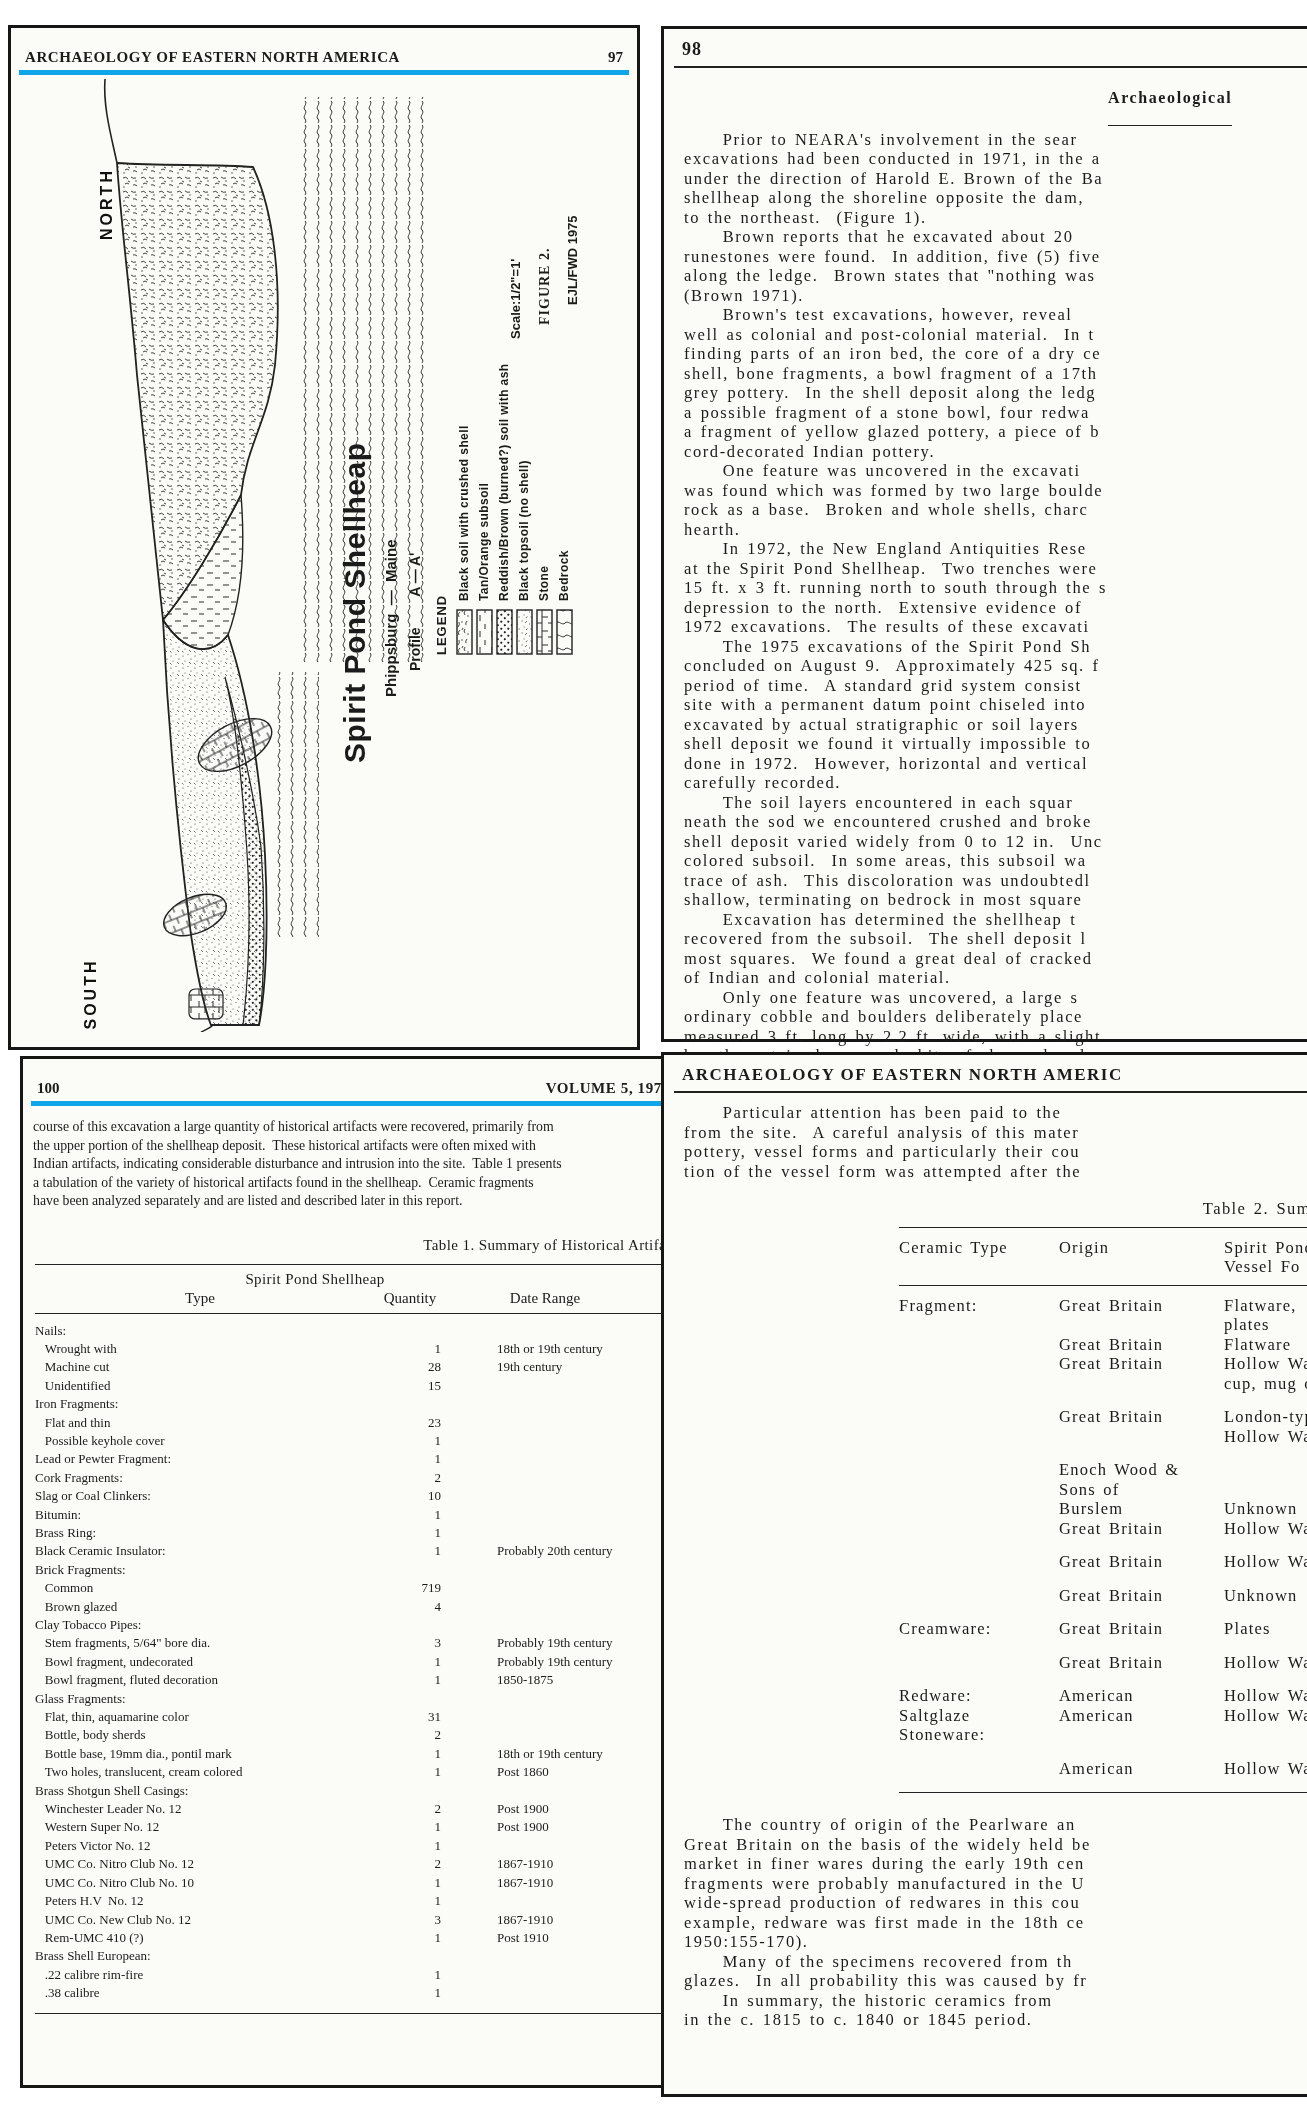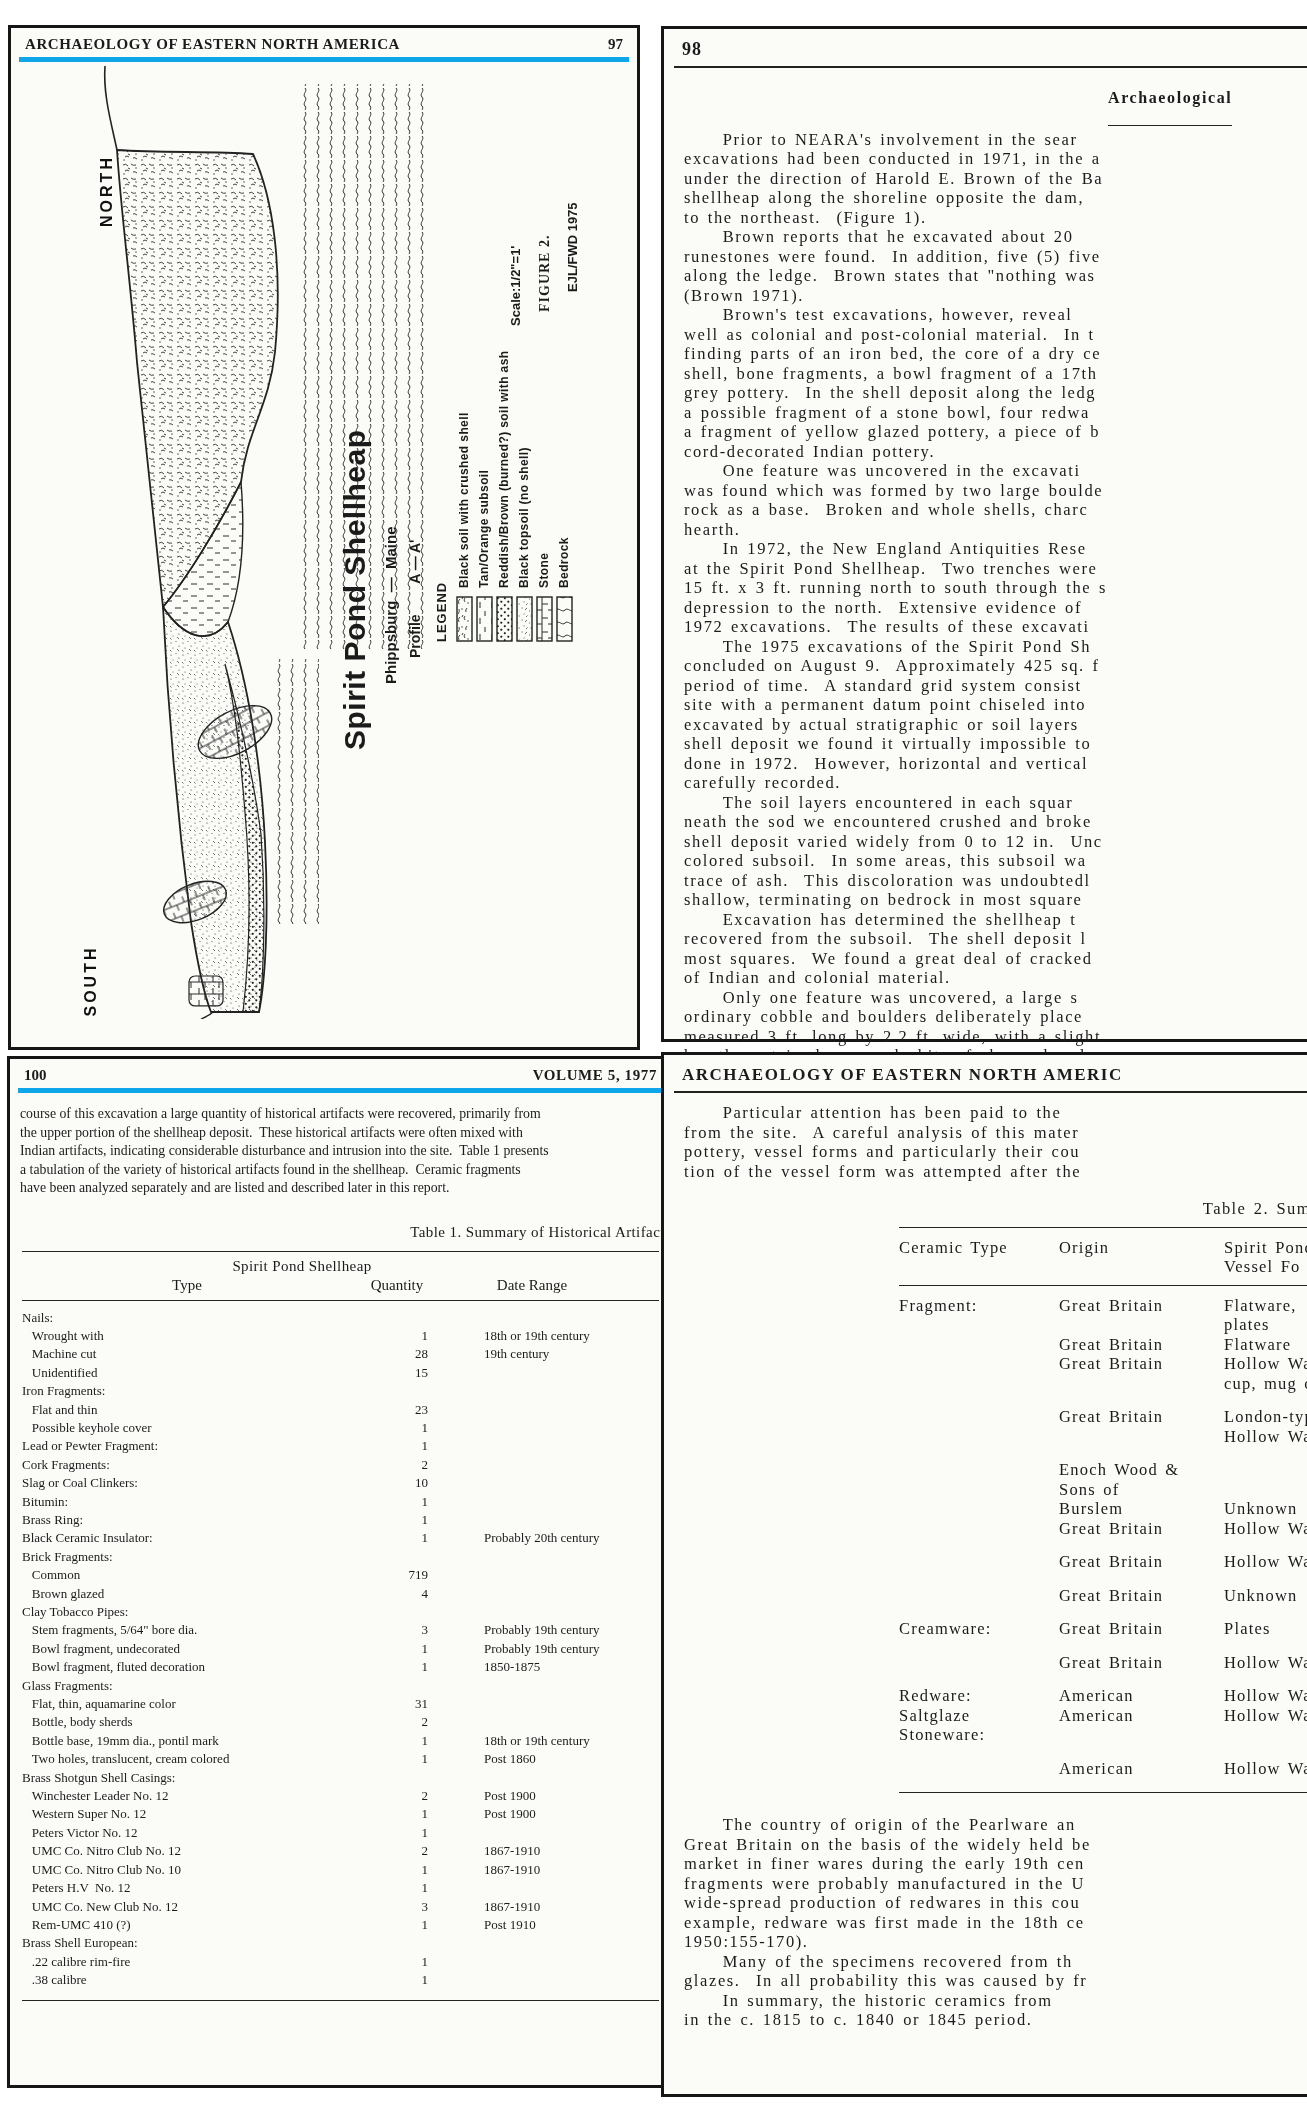--- a/index.html
+++ b/index.html
@@ -3,28 +3,28 @@
 <meta charset="utf-8">
 <style>
   html,body{margin:0;padding:0;}
   body{
     width:1307px;height:2109px;position:relative;overflow:hidden;
     background:#ffffff;font-family:"Liberation Serif", serif;color:#1b1b1b;
   }
   .page{position:absolute;background:#fbfbf8;border:3px solid #161616;box-sizing:border-box;}
   #page97{left:8px;top:25px;width:632px;height:1025px;}
   #page98{left:661px;top:26px;width:1160px;height:1016px;}
-  #page100{left:7px;top:1056px;width:667px;height:1032px;}
+  #page100{left:20px;top:1056px;width:667px;height:1032px;}
   #pageBR{left:661px;top:1052px;width:1160px;height:1045px;}
 
   
   .runhead{display:flex;justify-content:space-between;align-items:baseline;
     margin:8px 8px 0 8px;padding:0 6px 4px 6px;border-bottom:5px solid #0ea5e9;}
   .runhead .rh-title{font-weight:bold;font-size:15px;letter-spacing:0.6px;}
-  .runhead .rh-num{font-weight:bold;font-size:15px;}
+  .runhead .rh-num{font-weight:bold;font-size:15px;margin-top:13px;}
   .runhead-big{margin:8px 10px 0 10px;padding:2px 8px 6px 8px;border-bottom:2px solid #222;}
   .runhead-big .rh-num{font-weight:bold;font-size:18px;letter-spacing:1px;}
   .runhead-big .rh-title{font-weight:bold;font-size:17px;letter-spacing:1.5px;}
 
   
   .bigtext{font-size:16.5px;line-height:19.5px;letter-spacing:1.6px;word-spacing:2px;}
   .para{margin:0;white-space:pre-wrap;}
   .p98-head{display:inline-block;margin:14px 0 4px 424px;padding-bottom:17px;
     border-bottom:1.5px solid #222;font-size:16px;letter-spacing:1.6px;font-weight:bold;}
   .p98-body{padding:6px 0 0 20px;}

